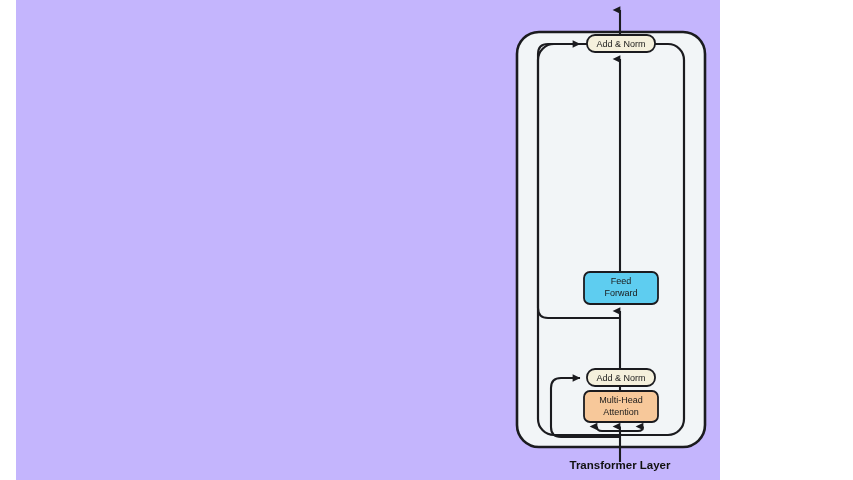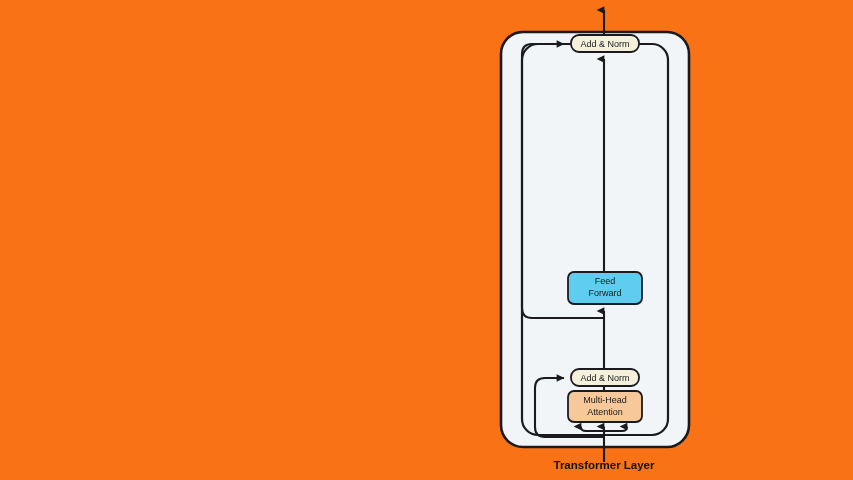--- a/index.html
+++ b/index.html
@@ -6,24 +6,25 @@
   html, body {
     margin: 0;
     padding: 0;
     background: #ffffff;
   }
   body {
     font-family: "Liberation Sans", sans-serif;
   }
   #canvas {
     position: relative;
-    width: 853px;
+    width: 704px;
     height: 480px;
-    background: #f97316;
+    background: #c4b5fd;
     overflow: hidden;
+    margin-left: 16px;
   }
   #diagram-svg {
     position: absolute;
     left: 0;
     top: 0;
     width: 853px;
     height: 480px;
     display: block;
   }
   .box-label {

